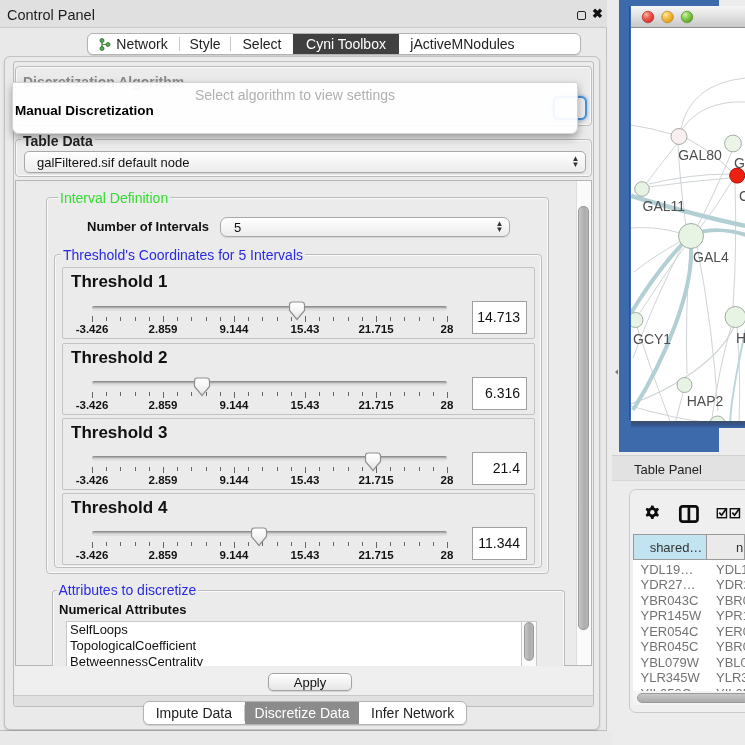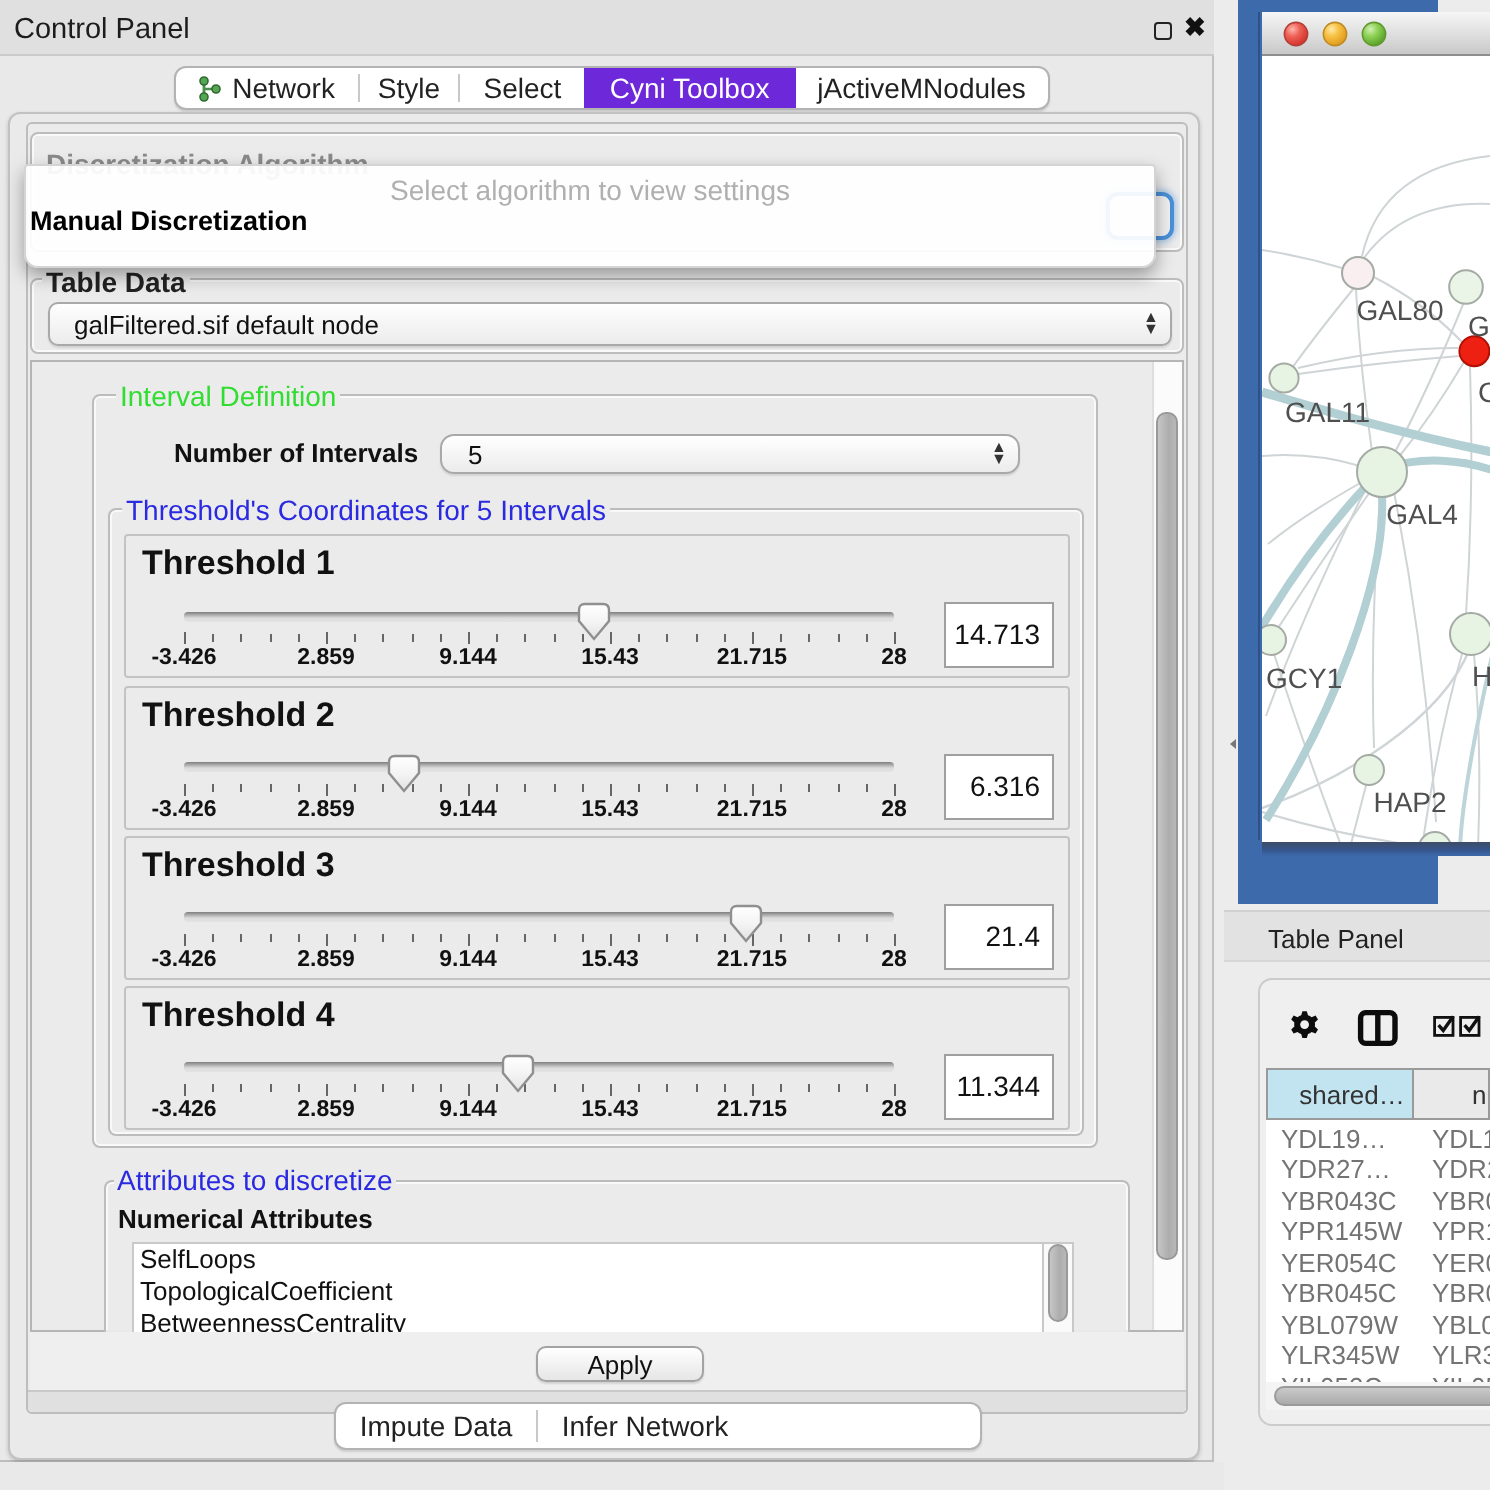--- a/index.html
+++ b/index.html
@@ -14,25 +14,25 @@
              border-bottom:1px solid #cacaca; }
   #cptitle span { position:absolute; left:7px; top:6.5px; font-size:14.5px; color:#1c1c1c; }
   #floatbtn { left:577px; top:11px; width:9px; height:9px; border:1.6px solid #222; border-radius:2px; }
   #closex { left:592px; top:6px; font-size:13px; font-weight:bold; color:#111; }
 
   
   .seg { background:#fff; border:1px solid #b3b3b3; border-radius:6px; overflow:hidden;
          display:flex; font-size:14px; color:#222;
          box-shadow:0 1px 1px rgba(0,0,0,0.12); }
   .seg .s { display:flex; align-items:center; justify-content:center; position:relative; }
-  .seg .s.dark { background:#6d28d9; color:#fff; }
+  .seg .s.dark { background:#404040; color:#fff; }
   .seg .sep { width:1px; background:#c8c8c8; margin:3px 0; }
 
-  #topseg { left:87px; top:33px; width:438px; height:22px; }
-  #botseg { left:143px; top:701px; width:324px; height:23.5px;margin-left:24px; }
+  #topseg { left:87px; top:33px; width:494px; height:22px; }
+  #botseg { left:143px; top:701px; width:324px; height:23.5px; }
 
   
   #panelA { left:3.5px; top:56px; width:596px; height:674px; background:#eaeaea;
             border:1px solid #c2c2c2; border-radius:6px; box-shadow:0 1px 2px rgba(0,0,0,0.18); }
   #panelB { left:13px; top:61px; width:581px; height:646px; background:#ebebeb;
             border:1px solid #bdbdbd; border-radius:3px; }
   #panelBfoot { left:14px; top:695px; width:579px; height:11px; background:#e0e0e0;
                 border-top:1px solid #c9c9c9; border-radius:0 0 3px 3px; }
 
   
@@ -383,20 +383,21 @@
 <div class="abs" style="left:521px; top:621px; width:16px; height:45px; background:#fafafa; border:1px solid #c9c9c9; border-bottom:none;"></div>
 <div class="abs vthumb" style="left:523.5px; top:622px; width:10px; height:39px;"></div>
 
 <div class="abs" id="applystrip"></div>
 <div class="abs" id="panelBfoot"></div>
 <div class="abs" id="applybtn">Apply</div>
 
 <div class="abs seg" id="botseg">
   <div class="s" style="width:100px;">Impute Data</div>
   <div class="sep"></div>
+  <div class="s dark" style="width:115px; background:#8b8b8b;">Discretize Data</div>
   <div class="s" style="width:107px;">Infer Network</div>
 </div>
 
 <div class="abs" id="popup">
   <div class="ph">Select algorithm to view settings</div>
   <div class="i1">Manual Discretization</div>
 </div>
 
 <div class="abs" id="dock"></div>
 <div class="abs" style="left:0; top:731px; width:612px; height:14px; background:#e9e9e9;"></div>

